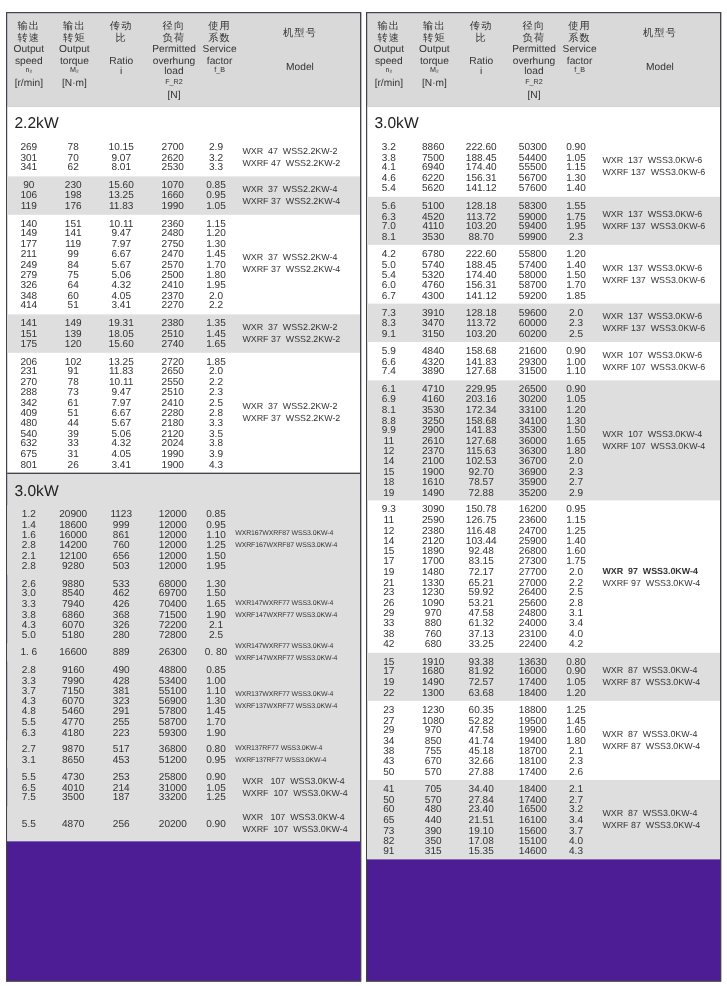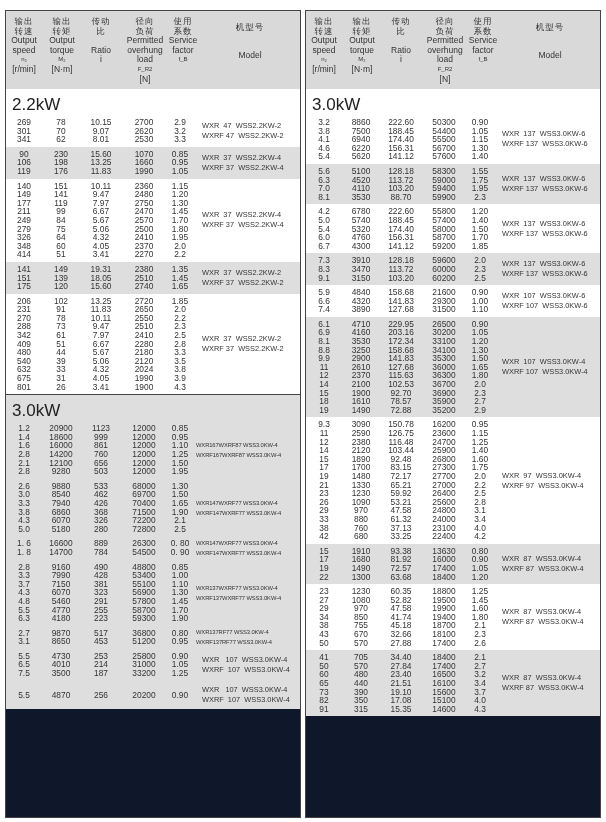--- a/index.html
+++ b/index.html
@@ -1,24 +1,24 @@
 <!DOCTYPE html>
 <html><head>
 <meta charset="utf-8">
 <style>
   html,body{margin:0;padding:0;background:#fff;}
   body{width:606px;height:822px;position:relative;overflow:hidden;font-family:"Liberation Sans",sans-serif;color:#333;}
-  .panel{position:absolute;top:10px;border:1.5px solid #444;background:#0f172a;box-sizing:border-box;}
+  .panel{position:absolute;top:10px;border:1.5px solid #444;background:#4c1d95;box-sizing:border-box;}
   #left{left:5px;width:296px;height:808px;}
   #right{left:305px;width:296px;height:808px;}
   .hdr{background:#d9d9d9;height:77px;position:relative;border-bottom:1px solid #d9d9d9;}
   .hcol{position:absolute;top:6px;text-align:center;font-size:8.5px;line-height:9.6px;color:#333;}
   .hcol .cn{font-size:8.5px;letter-spacing:1px;}
   .hcol .sub{font-size:6px;}
-  .kw{font-size:17px;padding:6px 0 0 6px;height:20px;color:#222;}
+  .kw{font-size:13px;padding:6px 0 0 6px;height:20px;color:#222;}
   .grp{position:relative;box-sizing:border-box;padding:3px 0 3px 0;}
   .grp.shade{background:#dedede;}
   .row{height:8.6px;font-size:8.4px;line-height:8.6px;position:relative;white-space:nowrap;}
   .c{position:absolute;text-align:center;}
   .c0{left:0;width:36px;}
   .c1{left:36px;width:38px;}
   .c2{left:74px;width:42px;}
   .c3{left:116px;width:44px;}
   .c4{left:160px;width:28px;}
   .model{position:absolute;left:196px;top:50%;transform:translateY(-50%);font-size:7.4px;line-height:10px;white-space:nowrap;color:#333;}
@@ -414,27 +414,20 @@
         </div>
       </div>
       <div class="grp shade">
         <div class="row">
           <span class="c c0">1. 6</span>
           <span class="c c1">16600</span>
           <span class="c c2">889</span>
           <span class="c c3">26300</span>
           <span class="c c4">0. 80</span>
         </div>
-        <div class="row">
-          <span class="c c0">1. 8</span>
-          <span class="c c1">14700</span>
-          <span class="c c2">784</span>
-          <span class="c c3">54500</span>
-          <span class="c c4">0. 90</span>
-        </div>
         <div class="model small">
           <div style="white-space: pre;">WXR147WXRF77 WSS3.0KW-4</div>
           <div style="white-space: pre;">WXRF147WXRF77 WSS3.0KW-4</div>
         </div>
       </div>
       <div class="grp">
         <div class="row">
           <span class="c c0">2.8</span>
           <span class="c c1">9160</span>
           <span class="c c2">490</span>
@@ -947,21 +940,21 @@
           <span class="c c4">4.0</span>
         </div>
         <div class="row">
           <span class="c c0">42</span>
           <span class="c c1">680</span>
           <span class="c c2">33.25</span>
           <span class="c c3">22400</span>
           <span class="c c4">4.2</span>
         </div>
         <div class="model">
-          <div style="white-space: pre;">WXR  97  WSS3.0KW-4</div>
+          <div style="white-space: pre; font-weight: bold;">WXR  97  WSS3.0KW-4</div>
           <div style="white-space: pre;">WXRF 97  WSS3.0KW-4</div>
         </div>
       </div>
       <div class="grp shade">
         <div class="row">
           <span class="c c0">15</span>
           <span class="c c1">1910</span>
           <span class="c c2">93.38</span>
           <span class="c c3">13630</span>
           <span class="c c4">0.80</span>

